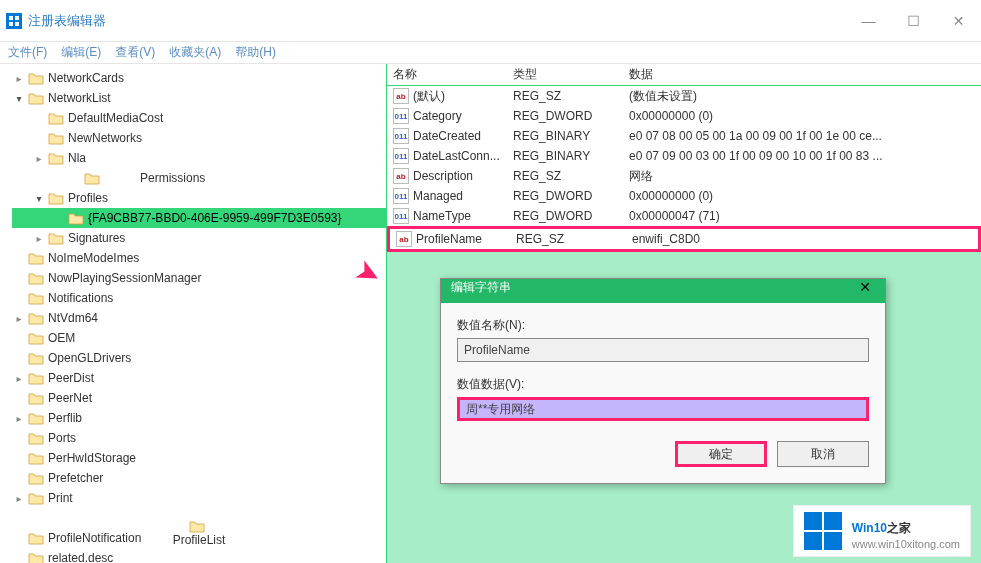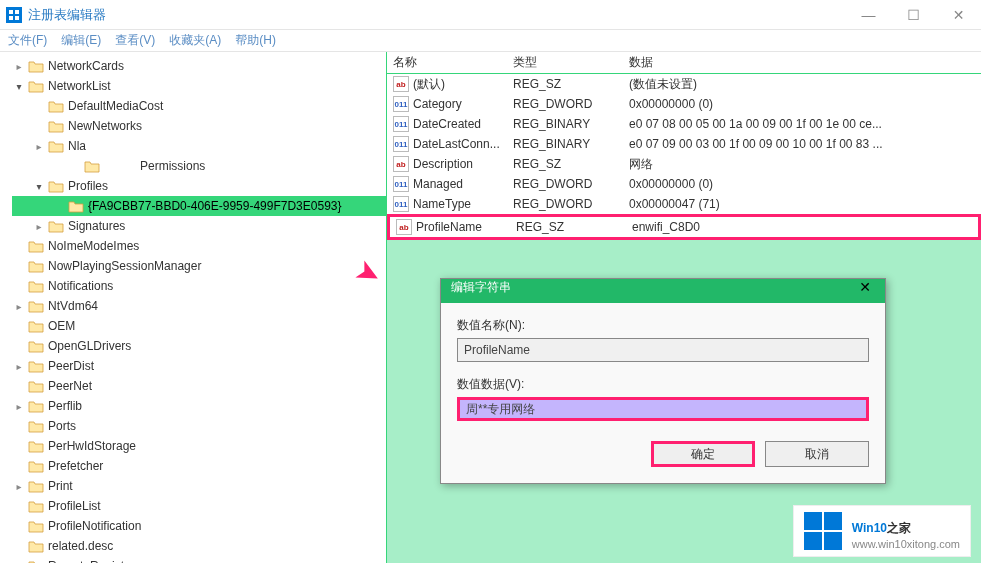--- a/index.html
+++ b/index.html
@@ -1,19 +1,19 @@
 <!DOCTYPE html>
 <html><head>
 <meta charset="utf-8">
 <style>
 * { box-sizing: border-box; margin: 0; padding: 0; font-family: "Microsoft YaHei", "Segoe UI", sans-serif; font-size: 12px; }
 body { width: 981px; height: 563px; background: #fff; position: relative; overflow: hidden; }
 
 
-.titlebar { height: 30px; background: #fff; border-bottom: 1px solid #e5e5e5; display: flex; align-items: center; padding-left: 6px; }
+.titlebar { height: 42px; background: #fff; border-bottom: 1px solid #e5e5e5; display: flex; align-items: center; padding-left: 6px; }
 .titlebar .icon { width: 16px; height: 16px; background: #0078d7; margin-right: 6px; display: inline-flex; align-items: center; justify-content: center; }
 .titlebar .icon svg { width: 12px; height: 12px; }
 .titlebar .title { color: #2b7cc4; font-size: 13px; }
 .winbtns { margin-left: auto; display: flex; }
 .winbtn { width: 45px; height: 30px; display: flex; align-items: center; justify-content: center; color: #888; font-size: 14px; }
 
 
 .menubar { height: 22px; display: flex; align-items: center; padding-left: 8px; gap: 14px; color: #5a8dc4; font-size: 12px; border-bottom: 1px solid #e5e5e5; }
 .menubar span { cursor: default; }
 
@@ -52,21 +52,21 @@
 
 .dialog { position: absolute; left: 440px; top: 278px; width: 446px; background: #f9f9f9; border: 1px solid #888; box-shadow: 2px 2px 8px rgba(0,0,0,0.3); z-index: 10; }
 .dlgtitle { height: 24px; background: #22b868; color: #fff; display: flex; padding-left: 10px; font-size: 12px; }
 .dlgclose { margin-left: auto; width: 40px; text-align: center; color: #000; font-size: 14px; }
 .dlgbody { padding: 14px 16px 16px 16px; }
 .dlglbl { color: #333; font-size: 12px; margin-bottom: 4px; }
 .dlginput { width: 100%; height: 24px; border: 1px solid #888; background: #fff; padding: 0 6px; font-size: 12px; color: #444; }
 .dlginput.ro { background: #f0f0f0; }
 .dlginput.hl { border: 3px solid #ff2070; background: #c4b5fd; }
 .dlgbtns { display: flex; justify-content: flex-end; gap: 10px; margin-top: 20px; }
-.dlgbtn { width: 104px; height: 26px; border: 1px solid #888; background: #efefef; font-size: 12px; color: #333; display: flex; align-items: center; justify-content: center; }
+.dlgbtn { width: 92px; height: 26px; border: 1px solid #888; background: #efefef; font-size: 12px; color: #333; display: flex; align-items: center; justify-content: center; }
 .dlgbtn.hl { border: 3px solid #ff2070; }
 
 
 .watermark { position: absolute; right: 10px; bottom: 6px; background: #fff; padding: 6px 10px; display: flex; align-items: flex-end; gap: 10px; z-index: 20; border: 1px solid #eee; }
 .wmicon { display: grid; grid-template-columns: 18px 18px; grid-template-rows: 18px 18px; gap: 2px; }
 .wmicon div { background: #0078d7; }
 .wmtext .big { font-size: 22px; font-weight: bold; color: #333; }
 .wmtext .big span { color: #0078d7; }
 .wmtext .small { font-size: 11px; color: #888; }
 </style>
@@ -292,21 +292,21 @@
       </div>
       <div class="node" style="padding-left: 0px;">
         <span class="chev ">▸</span>
         <span class="fold">
           <svg viewBox="0 0 16 14">
             <path d="M1 3 L6 3 L7 5 L15 5 L15 13 L1 13 Z" fill="#ffe9a8" stroke="#d4a040" stroke-width="0.8"></path>
           </svg>
         </span>
         <span class="label">Print</span>
       </div>
-      <div class="node" style="padding-left: 0px;">
+      <div class="node" style="padding-left: 0px; flex-direction: column;">
         <span class="chev none">▸</span>
         <span class="fold">
           <svg viewBox="0 0 16 14">
             <path d="M1 3 L6 3 L7 5 L15 5 L15 13 L1 13 Z" fill="#ffe9a8" stroke="#d4a040" stroke-width="0.8"></path>
           </svg>
         </span>
         <span class="label">ProfileList</span>
       </div>
       <div class="node" style="padding-left: 0px;">
         <span class="chev none">▸</span>

